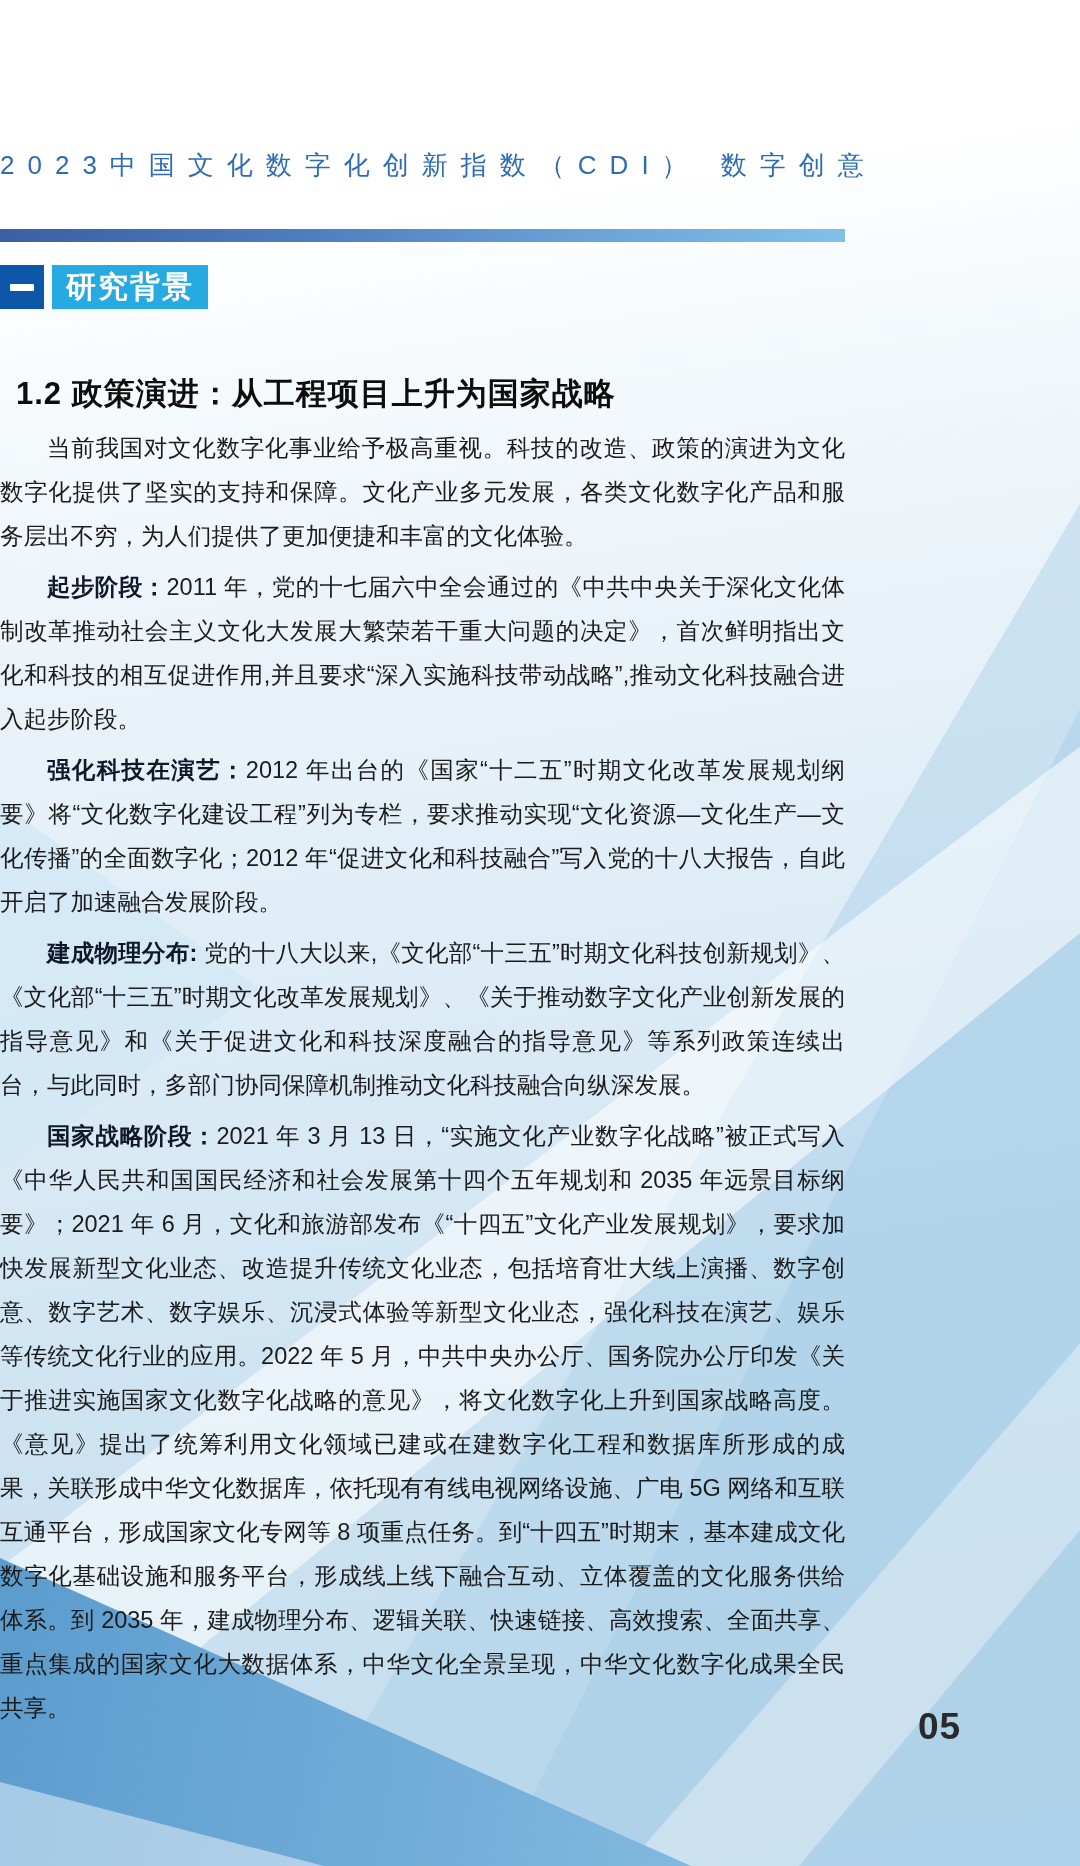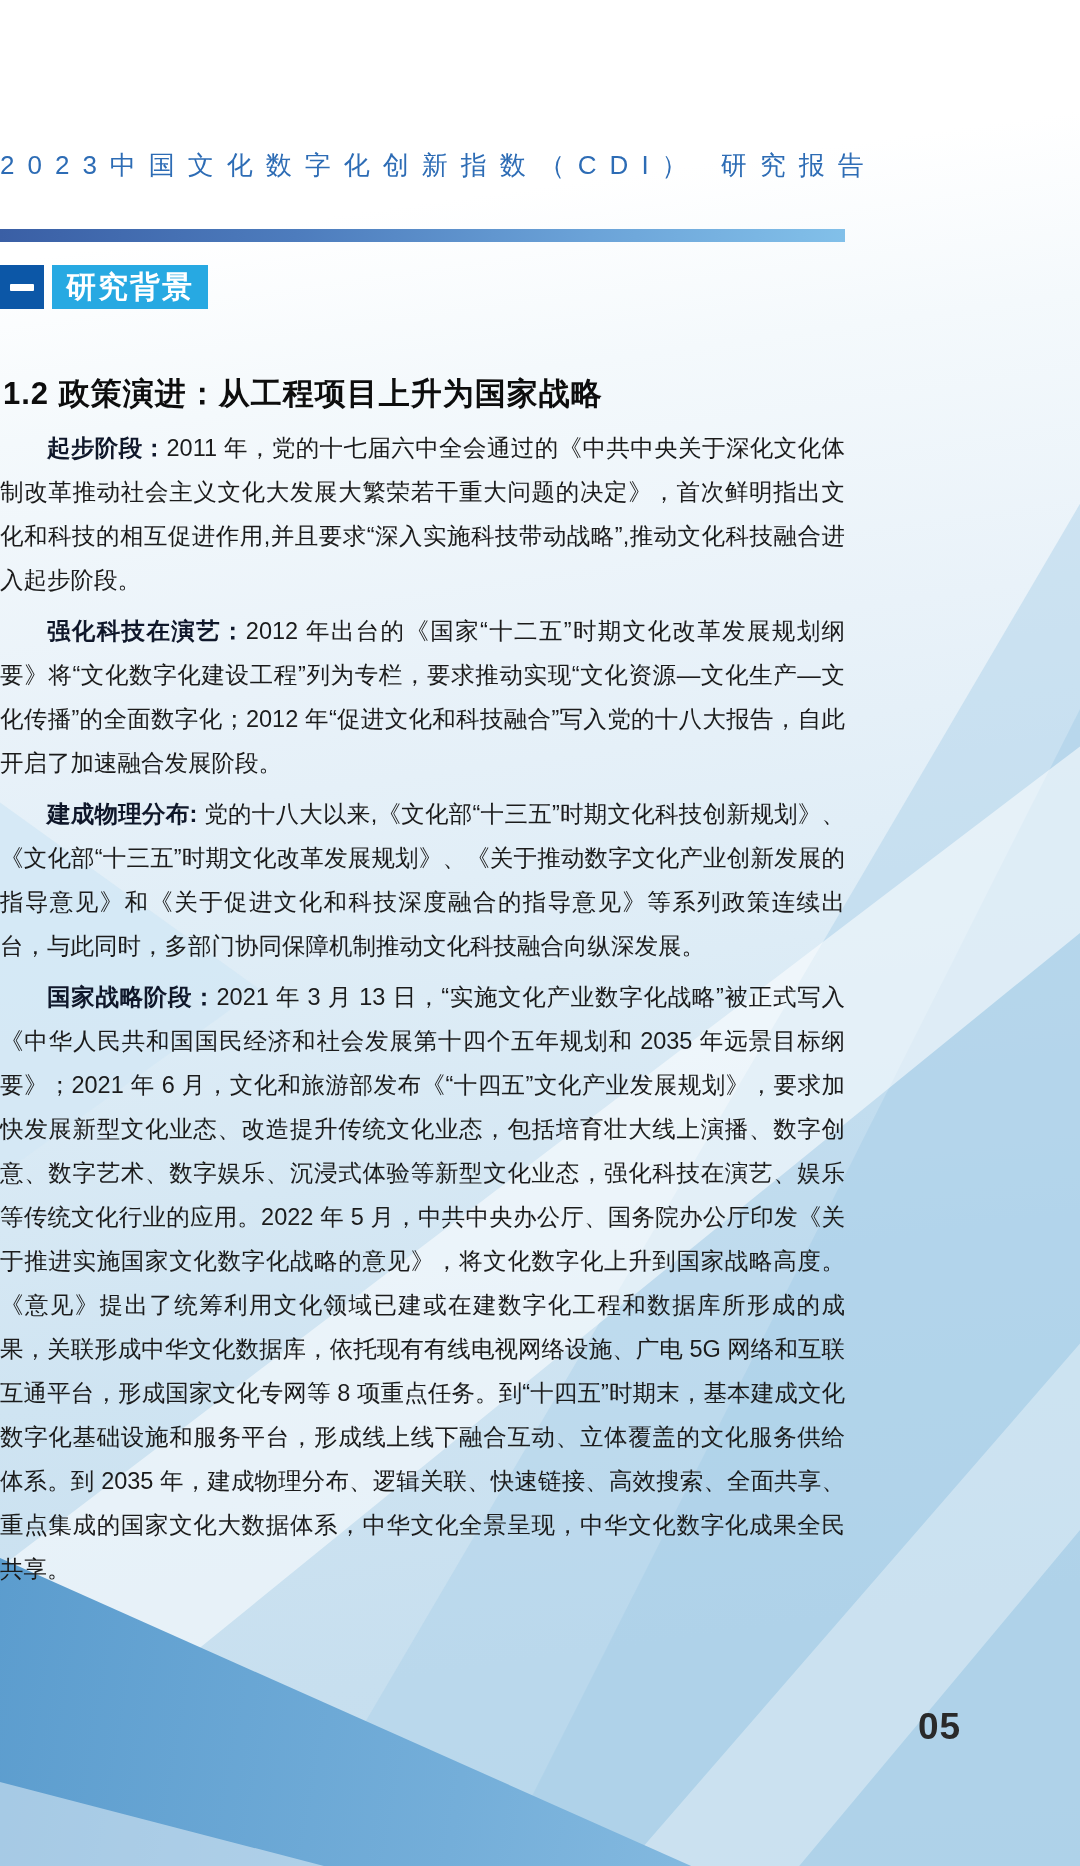--- a/index.html
+++ b/index.html
@@ -63,21 +63,21 @@
     width:44px;height:44px;background:#0c57a7;
     display:flex;align-items:center;justify-content:center;flex:0 0 auto;
   }
   .section-dash{width:24px;height:7px;background:#ffffff;border-radius:1px;}
   .section-box{
     margin-left:8px;background:#27a9e2;color:#ffffff;
     font-size:30px;font-weight:bold;line-height:44px;
     padding:0 14px;letter-spacing:2px;white-space:nowrap;
   }
   .article-heading{
-    position:absolute;left:3px;top:373px;
+    position:absolute;left:16px;top:373px;
     font-size:31px;font-weight:bold;color:#0d0d0d;letter-spacing:1px;white-space:nowrap;
   }
   .article-body{
     position:absolute;left:0;top:426px;width:845px;
     font-size:23.5px;line-height:44px;color:#1b1b1b;
     text-align:justify;
   }
   .article-body p{margin:0;text-indent:2em;}
   .article-body p + p{margin-top:7px;}
   .lead{font-weight:bold;color:#0f172a;}
@@ -93,32 +93,33 @@
   <div class="bg-base"></div>
   <div class="bg-tri-right"></div>
   <div class="bg-tri-right2"></div>
   <div class="bg-tri-left-mid"></div>
   <div class="bg-white-swash"></div>
   <div class="bg-white-swash2"></div>
   <div class="bg-wedge-bottom"></div>
   <div class="bg-wedge-bottom-light"></div>
 </div>
 
-<div class="report-title">2023中国文化数字化创新指数（CDI） 研究报告</div>
+<div class="report-title">2023中国文化数字化创新指数（CDI） 数字创意</div>
 <div class="title-rule"></div>
 
 <div class="section-tag">
   <div class="section-square">
     <div class="section-dash"></div>
   </div>
   <div class="section-box">研究背景</div>
 </div>
 
 <div class="article-heading">1.2 政策演进：从工程项目上升为国家战略</div>
 
 <div class="article-body content">
+    <p>当前我国对文化数字化事业给予极高重视。科技的改造、政策的演进为文化数字化提供了坚实的支持和保障。文化产业多元发展，各类文化数字化产品和服务层出不穷，为人们提供了更加便捷和丰富的文化体验。</p>
     <p><span class="lead">起步阶段：</span>2011 年，党的十七届六中全会通过的《中共中央关于深化文化体制改革推动社会主义文化大发展大繁荣若干重大问题的决定》，首次鲜明指出文化和科技的相互促进作用,并且要求“深入实施科技带动战略”,推动文化科技融合进入起步阶段。</p>
     <p><span class="lead">强化科技在演艺：</span>2012 年出台的《国家“十二五”时期文化改革发展规划纲要》将“文化数字化建设工程”列为专栏，要求推动实现“文化资源—文化生产—文化传播”的全面数字化；2012 年“促进文化和科技融合”写入党的十八大报告，自此开启了加速融合发展阶段。</p>
     <p><span class="lead">建成物理分布:</span> 党的十八大以来,《文化部“十三五”时期文化科技创新规划》、《文化部“十三五”时期文化改革发展规划》、《关于推动数字文化产业创新发展的指导意见》和《关于促进文化和科技深度融合的指导意见》等系列政策连续出台，与此同时，多部门协同保障机制推动文化科技融合向纵深发展。</p>
     <p><span class="lead">国家战略阶段：</span>2021 年 3 月 13 日，“实施文化产业数字化战略”被正式写入《中华人民共和国国民经济和社会发展第十四个五年规划和 2035 年远景目标纲要》；2021 年 6 月，文化和旅游部发布《“十四五”文化产业发展规划》，要求加快发展新型文化业态、改造提升传统文化业态，包括培育壮大线上演播、数字创意、数字艺术、数字娱乐、沉浸式体验等新型文化业态，强化科技在演艺、娱乐等传统文化行业的应用。2022 年 5 月，中共中央办公厅、国务院办公厅印发《关于推进实施国家文化数字化战略的意见》，将文化数字化上升到国家战略高度。《意见》提出了统筹利用文化领域已建或在建数字化工程和数据库所形成的成果，关联形成中华文化数据库，依托现有有线电视网络设施、广电 5G 网络和互联互通平台，形成国家文化专网等 8 项重点任务。到“十四五”时期末，基本建成文化数字化基础设施和服务平台，形成线上线下融合互动、立体覆盖的文化服务供给体系。到 2035 年，建成物理分布、逻辑关联、快速链接、高效搜索、全面共享、重点集成的国家文化大数据体系，中华文化全景呈现，中华文化数字化成果全民共享。</p>
   </div>
 
 <div class="page-number">05</div>
 
 </body></html>

